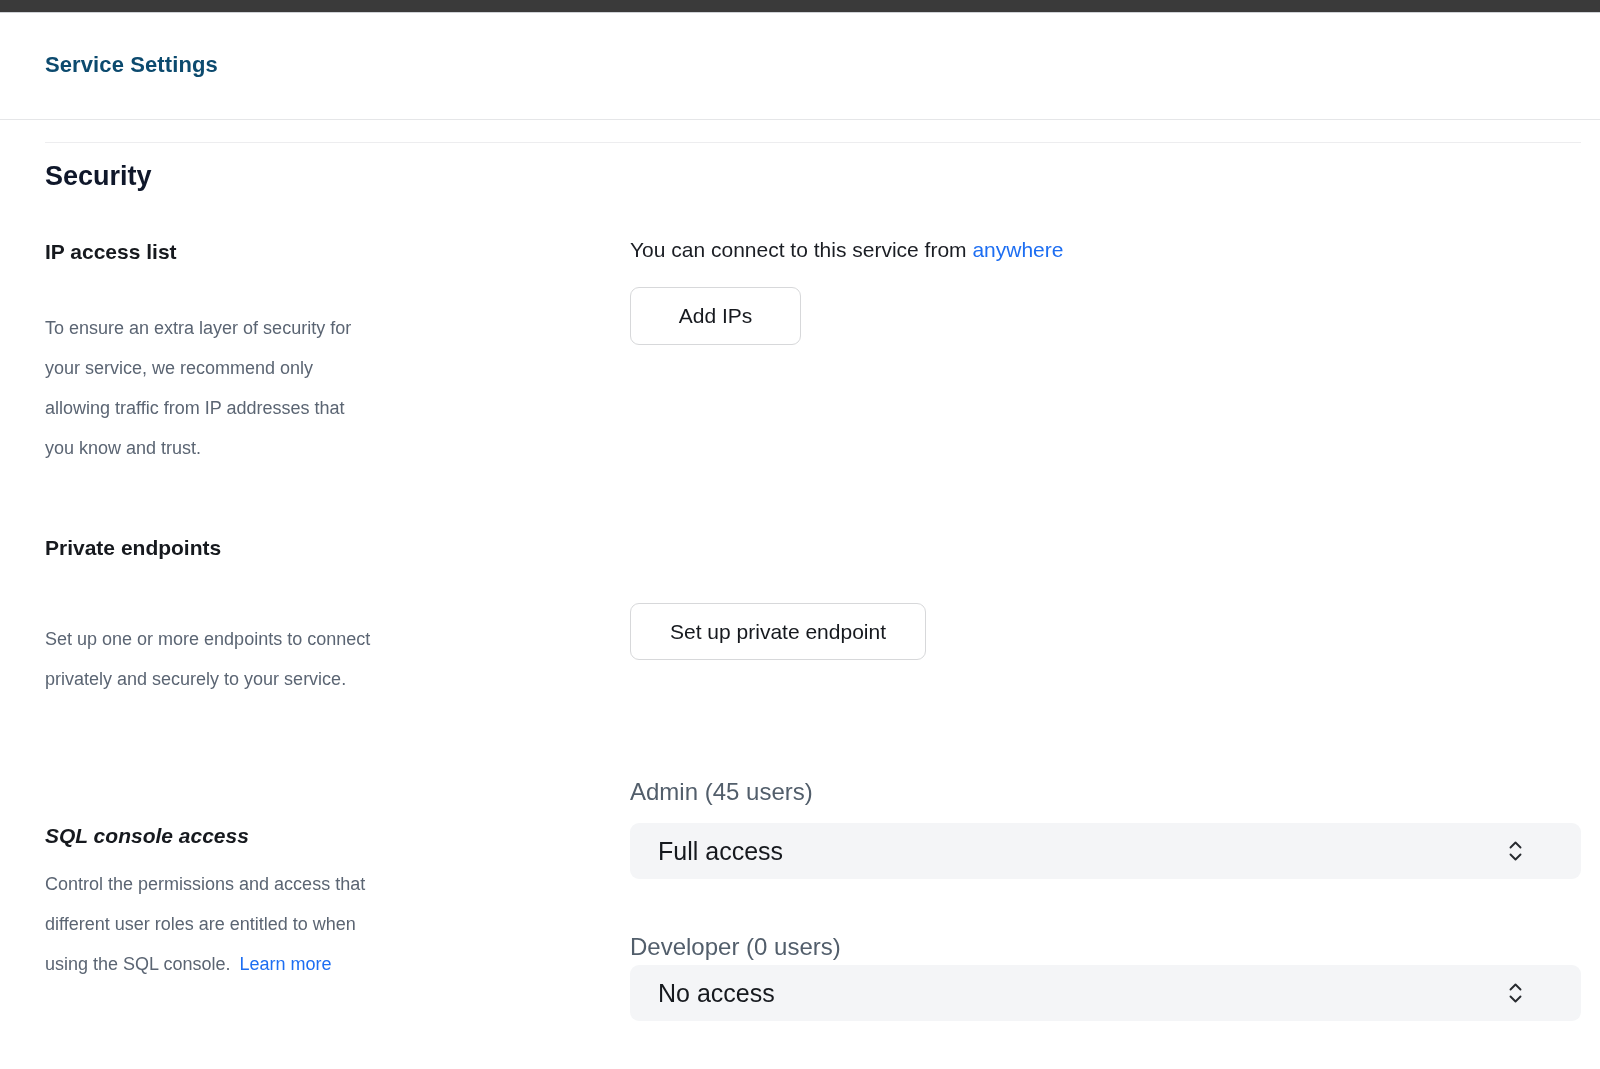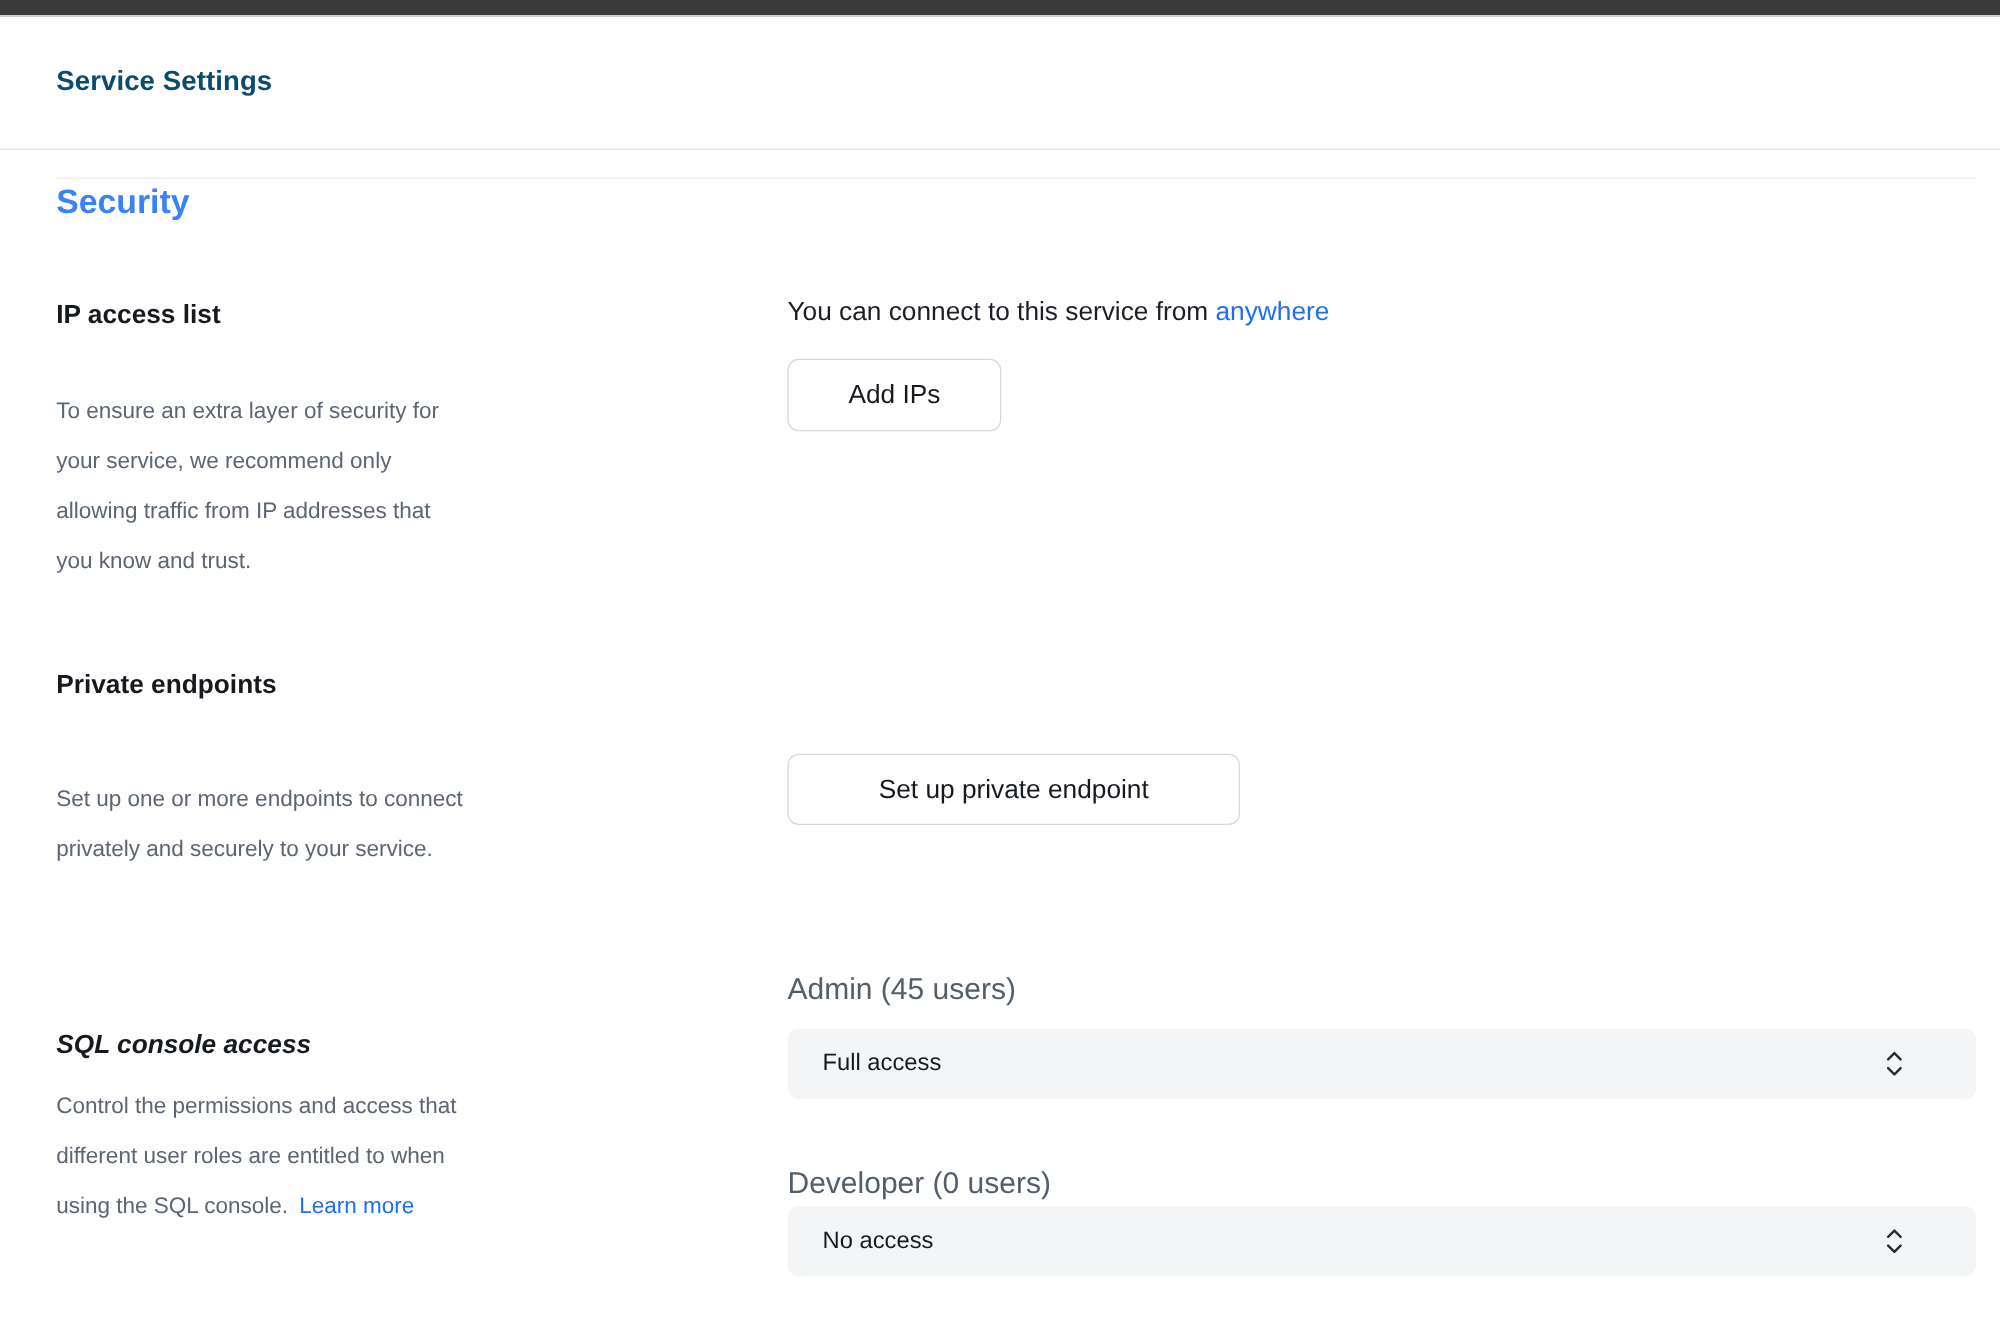--- a/index.html
+++ b/index.html
@@ -37,24 +37,24 @@
     background: #e5e6e8;
   }
   .divider-section {
     position: absolute;
     left: 45px; top: 142px;
     width: 1536px; height: 1px;
     background: #ededef;
   }
   .section-heading {
     position: absolute;
-    left: 45px; top: 146px;
+    left: 45px; top: 161px;
     font-size: 27px;
     font-weight: 700;
-    color: #3b82f6;
+    color: #0f172a;
   }
   .sub-heading {
     font-size: 21px;
     font-weight: 700;
     color: #16191e;
   }
   .body-text {
     font-size: 18px;
     line-height: 40px;
     color: #5b6573;
@@ -87,38 +87,38 @@
     width: 951px;
     height: 56px;
     background: #f4f5f7;
     border-radius: 9px;
     display: flex;
     align-items: center;
     cursor: pointer;
   }
   .select .value {
     margin-left: 28px;
-    font-size: 19px;
+    font-size: 25px;
     color: #16191e;
   }
   .select .chev {
     position: absolute;
     right: 58px;
     top: 50%;
     transform: translateY(-50%);
     display: flex;
   }
   
   .ip-heading { position: absolute; left: 45px; top: 240px; }
   .ip-desc    { position: absolute; left: 45px; top: 308px; width: 540px; }
   .ip-status  { position: absolute; left: 630px; top: 238px; font-size: 21px; color: #1b1e24; }
   .btn-add-ips { left: 630px; top: 287px; width: 171px; height: 58px; }
   .pe-heading { position: absolute; left: 45px; top: 536px; }
   .pe-desc    { position: absolute; left: 45px; top: 601px; width: 580px; margin-top: 18px; }
-  .btn-setup  { left: 630px; top: 603px; width: 362px; height: 57px; }
+  .btn-setup  { left: 630px; top: 603px; width: 296px; height: 57px; }
   .sql-heading { position: absolute; left: 45px; top: 824px; font-style: italic; }
   .sql-desc    { position: absolute; left: 45px; top: 832px; width: 560px; margin-top: 32px; }
   .sql-desc .link { margin-left: 9px; }
   .admin-label { left: 630px; top: 778px; }
   .select-admin { left: 630px; top: 823px; }
   .dev-label { left: 630px; top: 921px; margin-top: 12px; }
   .select-dev { left: 630px; top: 965px; }
 </style>
 </head>
 <body>

